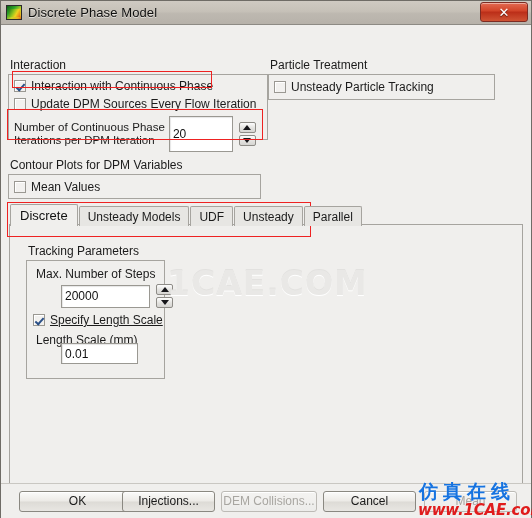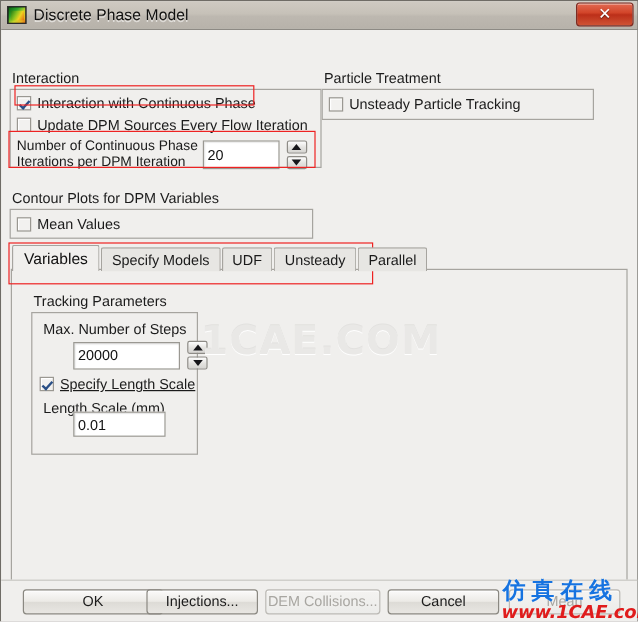--- a/index.html
+++ b/index.html
@@ -172,21 +172,21 @@
         </div>
         <div class="cb" style="padding-top:1px;">
           <span class="cbbox"></span>
           <span class="cblabel">Update DPM Sources Every Flow Iteration</span>
         </div>
         <div class="row" style="padding:2px 5px 0 5px;align-items:center;">
           <div style="font-size:11.5px;line-height:13px;white-space:nowrap;">
             <div>Number of Continuous Phase</div>
             <div>Iterations per DPM Iteration</div>
           </div>
-          <input class="txt" style="width: 64px; height: 24px; margin-left: 4px;" value="20">
+          <input class="txt" style="width: 64px; height: 36px; margin-left: 4px;" value="20">
           <div class="spin">
             <div>
                 <span class="arrow up"></span>
               </div>
             <div>
                 <span class="arrow dn"></span>
               </div>
           </div>
         </div>
       </div>
@@ -207,22 +207,22 @@
       <div class="groupbox" style="width:253px;height:25px;display:flex;align-items:center;">
         <div class="cb">
           <span class="cbbox"></span>
           <span class="cblabel">Mean Values</span>
         </div>
       </div>
     </div>
 
     <div style="position:absolute;left:9px;top:179px;">
       <div class="tabstrip">
-        <div class="tab active">Variables</div>
-        <div class="tab">Specify Models</div>
+        <div class="tab active">Discrete</div>
+        <div class="tab">Unsteady Models</div>
         <div class="tab">UDF</div>
         <div class="tab">Unsteady</div>
         <div class="tab">Parallel</div>
       </div>
     </div>
 
     <div class="tabpanel" style="position:absolute;left:8px;top:200px;width:514px;height:265px;">
 
       <div style="position:absolute;left:16px;top:19px;">
         <div class="grouplabel">Tracking Parameters</div>

